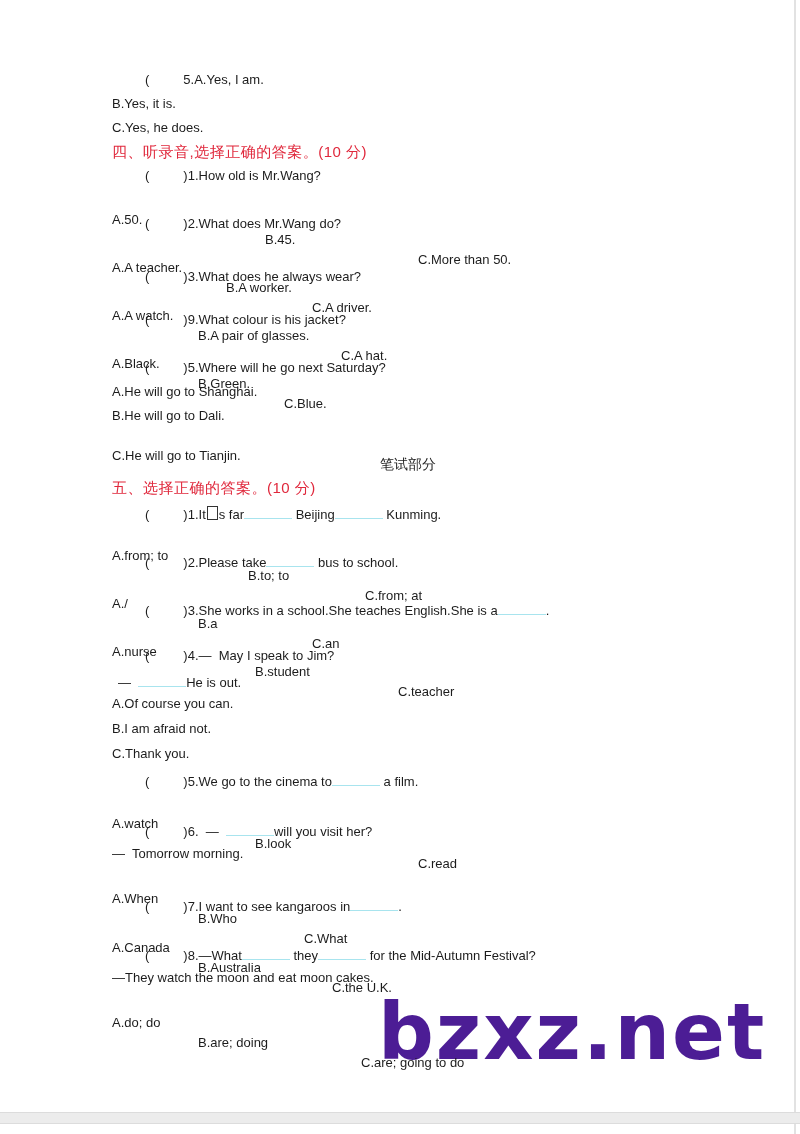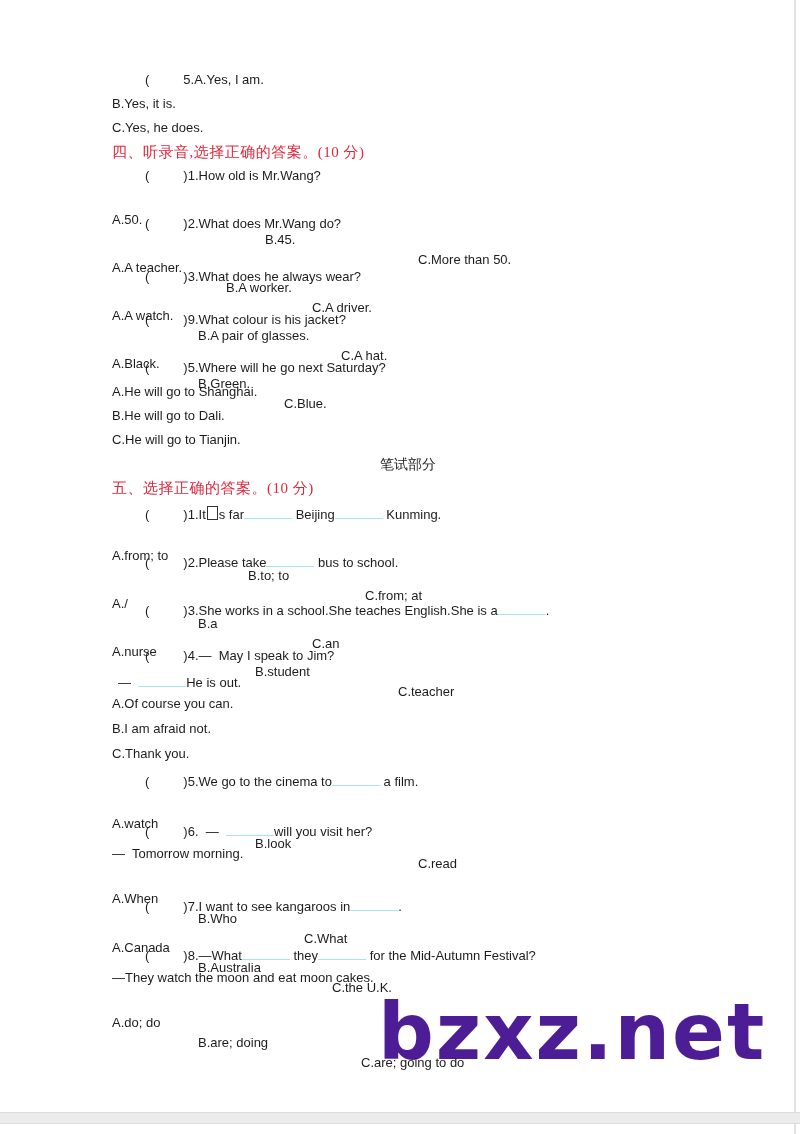--- a/index.html
+++ b/index.html
@@ -53,21 +53,21 @@
     .q {
       left: 145px;
     }
     .paren-gap {
       display: inline-block;
       width: 34px;
     }
     .heading {
       color: #e0283c;
       font-size: 15px;
-      font-family: Liberation Serif, serif;
+      font-family: Liberation Sans, sans-serif;
       letter-spacing: 0.5px;
     }
     .center-title {
       position: absolute;
       left: 380px;
       font-size: 14px;
       line-height: 20px;
       font-family: "DejaVu Sans", sans-serif;
       color: #222;
     }
@@ -145,21 +145,21 @@
   <div class="line q" style="top:310px"><span>(</span><span class="paren-gap"></span><span>)9.What colour is his jacket?</span></div>
   <div class="line" style="top:334px; width:600px">
     <span class="opt" style="left:0">A.Black.</span>
     <span class="opt" style="left:86px">B.Green.</span>
     <span class="opt" style="left:172px">C.Blue.</span>
   </div>
 
   <div class="line q" style="top:358px"><span>(</span><span class="paren-gap"></span><span>)5.Where will he go next Saturday?</span></div>
   <div class="line" style="top:382px">A.He will go to Shanghai.</div>
   <div class="line" style="top:406px">B.He will go to Dali.</div>
-  <div class="line" style="top:430px">C.He will go to Tianjin.</div>
+  <div class="line" style="top:446px">C.He will go to Tianjin.</div>
 
   <div class="center-title" style="top:454px">笔试部分</div>
 
   <div class="line heading" style="top:478px">五、选择正确的答案。(10 分)</div>
 
   <div class="line q" style="top:502px"><span>(</span><span class="paren-gap"></span><span>)1.It</span><span class="box-glyph"></span><span>s far</span><span class="blank"></span><span> Beijing</span><span class="blank"></span><span> Kunming.</span></div>
   <div class="line" style="top:526px; width:600px">
     <span class="opt" style="left:0">A.from; to</span>
     <span class="opt" style="left:136px">B.to; to</span>
     <span class="opt" style="left:253px">C.from; at</span>

